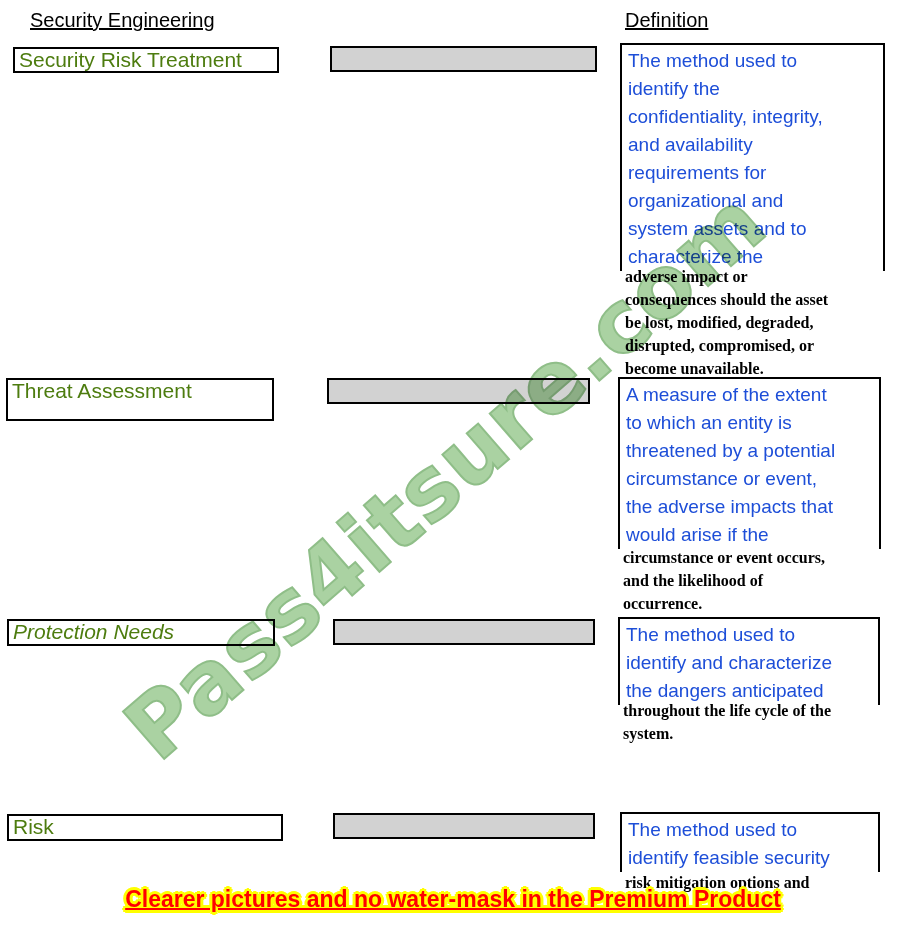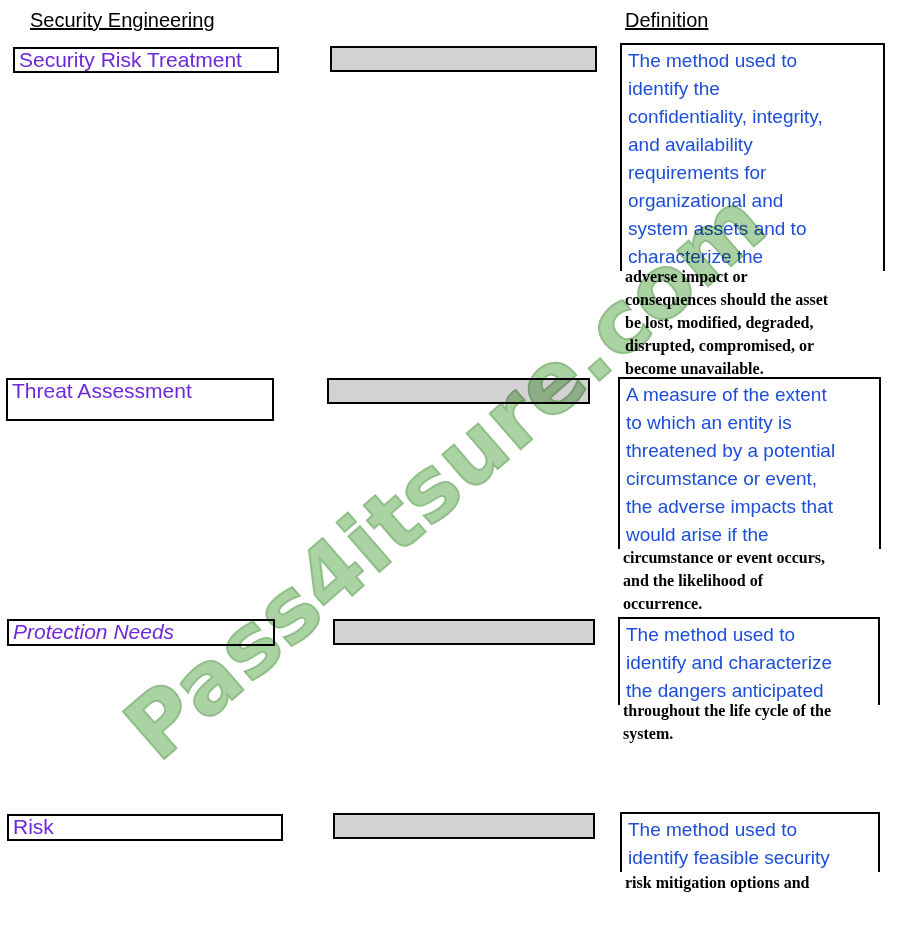--- a/index.html
+++ b/index.html
@@ -21,21 +21,21 @@
     white-space: nowrap;
     text-align: right;
   }
   .term-box {
     position: absolute;
     background: #ffffff;
     border: 2px solid #000;
     box-sizing: border-box;
     font-size: 21px;
     line-height: 22px;
-    color: #6d28d9;
+    color: #4d7c0f;
     padding: 0 0 0 4px;
     white-space: nowrap;
     overflow: visible;
   }
   .drop-target {
     position: absolute;
     background: #d2d2d2;
     border: 2px solid #000;
     box-sizing: border-box;
   }
@@ -138,14 +138,15 @@
 system.</div>
 
   <div class="term-box" style="left:7px; top:814px; width:276px; height:27px;">Risk</div>
   <div class="drop-target" style="left:333px; top:813px; width:262px; height:26px;"></div>
   <div class="def-box" style="left:620px; top:812px; width:260px;">The method used to
 identify feasible security</div>
   <div class="def-overflow" style="left:625px; top:871px;">risk mitigation options and</div>
 
   <div id="watermark">Pass4itsure.com</div>
 
+  <div id="footer-banner">Clearer pictures and no water-mask in the Premium Product</div>
 
 </div>
 
 </body></html>

